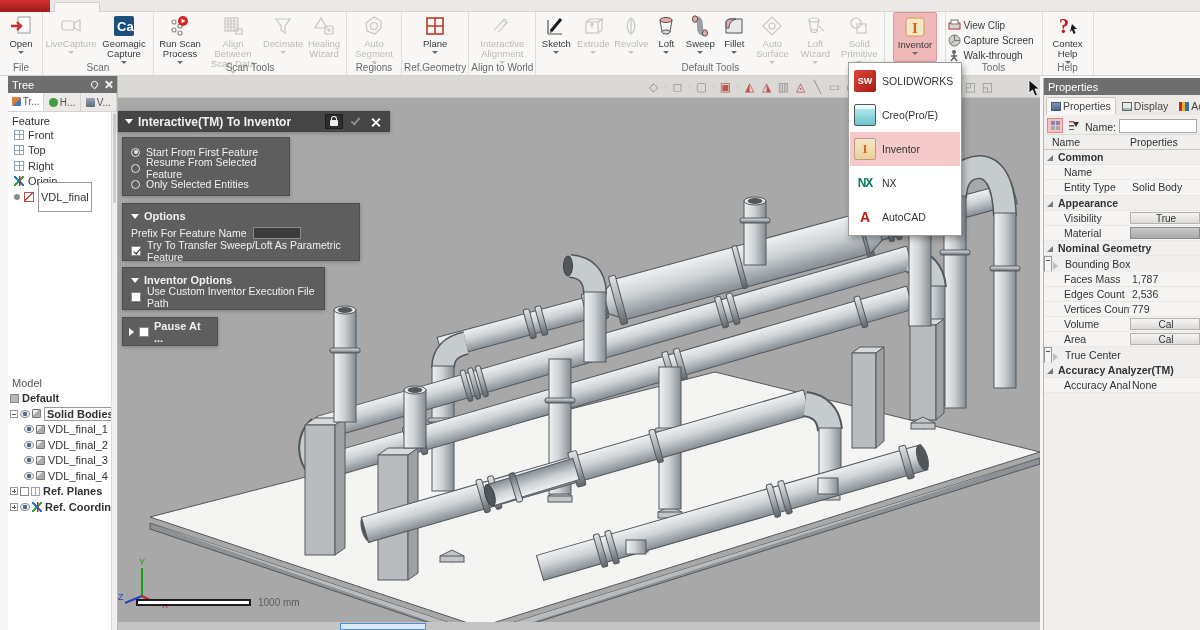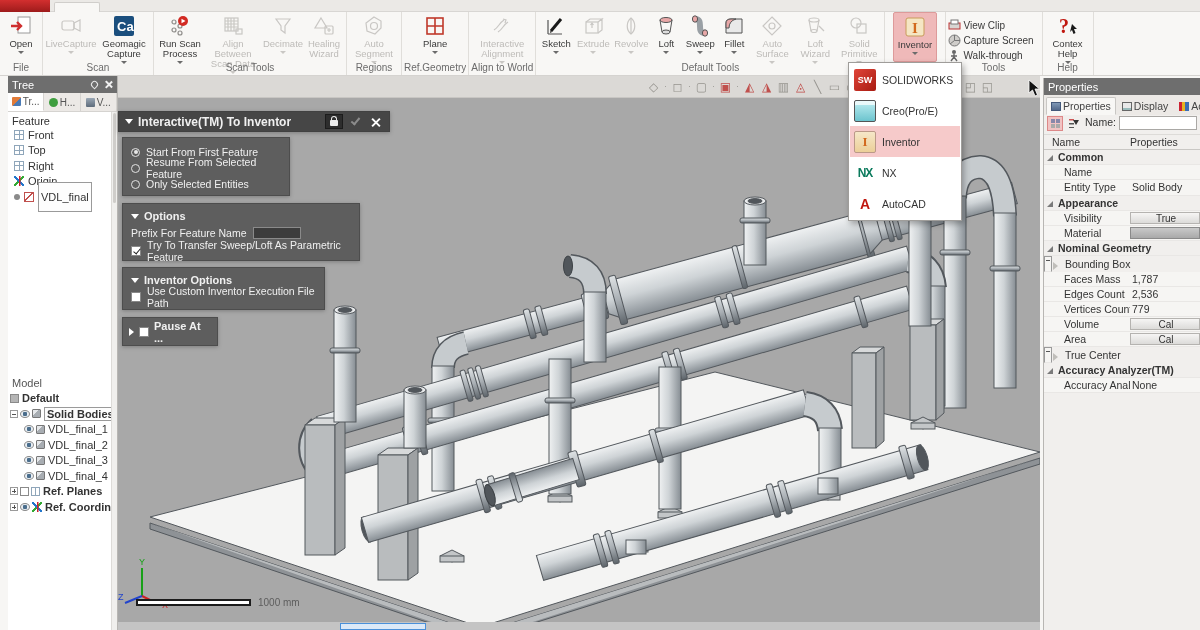--- a/index.html
+++ b/index.html
@@ -100,21 +100,21 @@
 
   
   .props { position:absolute; left:1043px; top:78px; width:157px; bottom:0; background:#f1efed; border-left:1px solid #b8b6b3; overflow:hidden; }
   .ptabs { height:20px; background:#ece9e6; display:flex; align-items:flex-end; padding:2px 2px 0 2px; gap:1px; }
   .ptab { display:flex; align-items:center; gap:2px; font-size:10.5px; color:#444; padding:2px 4px; border:1px solid transparent; white-space:nowrap; }
   .ptab.active { background:#f8f7f5; border-color:#c9c7c4; border-bottom-color:#f8f7f5; border-radius:2px 2px 0 0; }
   .pico { width:10px; height:9px; flex:none; }
   .pico.prop { background:linear-gradient(#7f98b5,#52688a); border:1px solid #44597a; }
   .pico.disp { background:#e8e8e8; border:1px solid #666; box-shadow:inset 0 -2px 0 #9bb; }
   .pico.accu { background:linear-gradient(90deg,#c23 0 3px,#e6b322 3px 6px,#3a6db5 6px); }
-  .ptools { height:19px; display:flex; align-items:flex-start; padding:1px 3px; gap:3px; background:#f1efed; }
+  .ptools { height:19px; display:flex; align-items:flex-end; padding:1px 3px; gap:3px; background:#f1efed; }
   .tbtn { width:16px; height:15px; border:1px solid transparent; display:flex; align-items:center; justify-content:center; }
   .tbtn.hl { background:#f1c3c3; border-color:#d88; }
   .cat-glyph { width:9px; height:9px; background:linear-gradient(#88a,#88a) 0 0/4px 4px no-repeat, linear-gradient(#aaa,#aaa) 5px 5px/4px 4px no-repeat, linear-gradient(#aaa,#aaa) 0 5px/4px 4px no-repeat, linear-gradient(#88a,#88a) 5px 0/4px 4px no-repeat; }
   .az-glyph { width:10px; height:11px; position:relative; }
   .az-glyph::before { content:""; position:absolute; left:0; top:1px; width:5px; height:9px; background:linear-gradient(#c55,#c55) 0 0/5px 1.5px no-repeat, linear-gradient(#555,#555) 0 4px/5px 1.5px no-repeat, linear-gradient(#555,#555) 0 8px/5px 1.5px no-repeat; }
   .az-glyph::after { content:""; position:absolute; right:0; top:2px; width:0; height:0; border-left:3px solid transparent; border-right:3px solid transparent; border-top:5px solid #333; }
   .nlabel { font-size:10.5px; color:#333; }
   .ninput { flex:1; height:14px; border:1px solid #aaa8a5; background:#fff; font-size:10px; padding:0 2px; min-width:10px; }
   .phead { height:16px; display:flex; background:#f1efed; border-bottom:1px solid #c9c7c4; border-top:1px solid #dddbd8; font-size:10.5px; color:#333; align-items:center; }
   .phead .c1 { width:86px; padding-left:8px; }
@@ -156,21 +156,21 @@
   .sect-head { display:flex; align-items:center; gap:5px; font-weight:bold; font-size:11px; height:16px; }
   .stri { width:0; height:0; border-left:4px solid transparent; border-right:4px solid transparent; border-top:5px solid #fff; }
   .stri.r { border-top:4px solid transparent; border-bottom:4px solid transparent; border-left:5px solid #fff; border-right:none; }
   .opt-row { display:flex; align-items:center; gap:6px; height:18px; font-size:10.5px; }
   .dlg-input { width:48px; height:12px; background:#3c3c3c; border:1px solid #8a8a8a; }
   .dchk { width:10px; height:10px; background:#fff; border:1px solid #888; position:relative; flex:none; }
   .dchk.on::after { content:""; position:absolute; left:2.5px; top:0px; width:3px; height:6px; border-right:1.7px solid #222; border-bottom:1.7px solid #222; transform:rotate(40deg); }
 
   
   .menu { position:absolute; left:848px; top:62px; width:114px; z-index:40; background:#fff; border:1px solid #9f9d9a; box-shadow:2px 3px 6px rgba(0,0,0,0.3); padding:1px; }
-  .mitem { height:31px; display:flex; align-items:center; gap:6px; padding:4px 4px; font-size:10.5px; color:#333; }
+  .mitem { height:31px; display:flex; align-items:center; gap:6px; padding:17px 4px; font-size:10.5px; color:#333; }
   .mitem.active { background:#f6caca; }
   .mic { width:22px; height:22px; flex:none; display:flex; align-items:center; justify-content:center; font-weight:bold; border-radius:2px; }
   .mic.ic-sw { background:linear-gradient(135deg,#e04438,#a81c12); color:#fff; font-size:9px; }
   .mic.ic-creo { background:linear-gradient(#bfeef2,#6cc4ce); border:1px solid #555; color:transparent; box-shadow:inset 0 4px 0 rgba(255,255,255,0.7); }
   .mic.ic-inv { background:linear-gradient(#f6e7c8,#eccf98); border:1px solid #b98; color:#d2691e; font-size:13px; font-family:"Liberation Serif",serif; }
   .mic.ic-nx { background:transparent; color:#0a7a5c; font-size:12px; letter-spacing:-1px; }
   .mic.ic-acad { background:#fff; color:#c0170f; font-size:14px; }
 
   
   .g { stroke:#8f8d8a; fill:none; stroke-width:1.2; }

